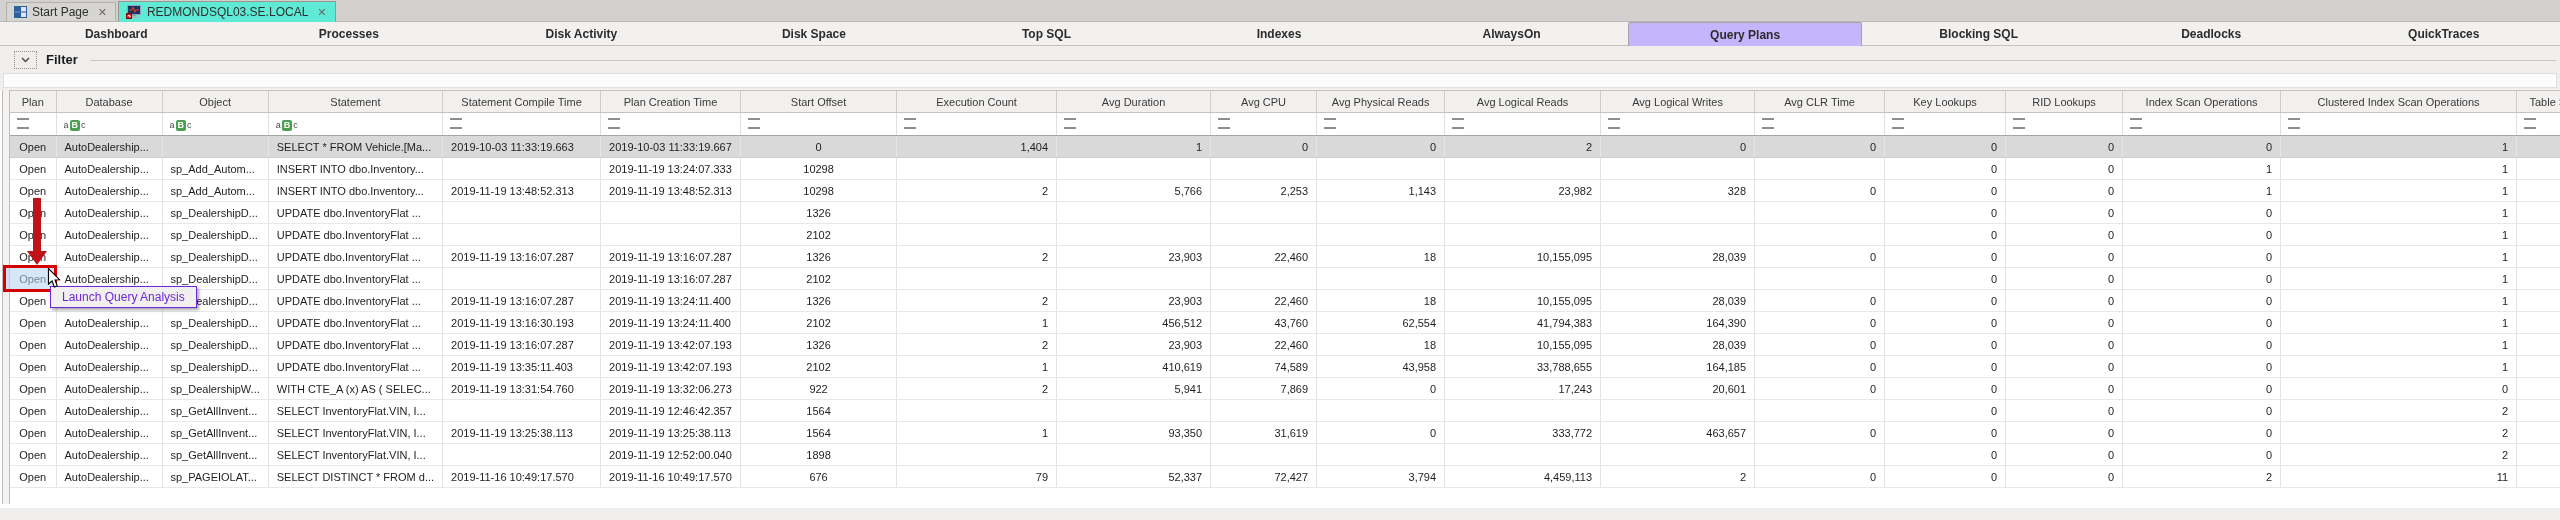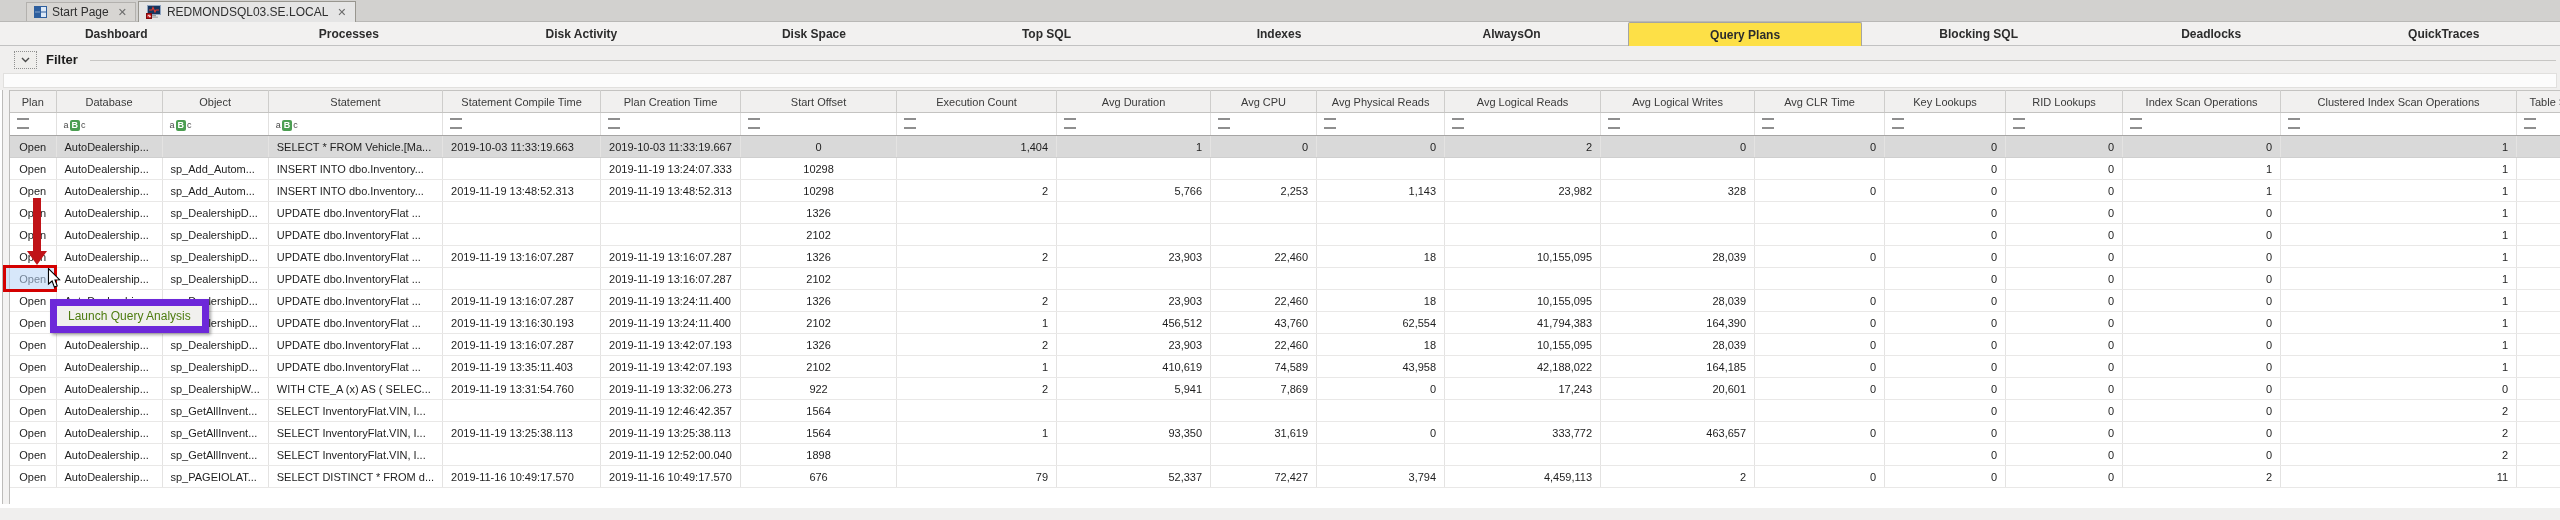--- a/index.html
+++ b/index.html
@@ -6,46 +6,46 @@
   body{
     width:2560px;height:520px;overflow:hidden;
     background:#f0efee;
     font-family:"Liberation Sans", sans-serif;
     -webkit-font-smoothing:antialiased;
     color:#222;
   }
   
   .doc-tabbar{
     height:21px;background:#d2d1cf;display:flex;align-items:flex-end;
-    padding-left:26px;border-bottom:1px solid #b9b8b6;
+    padding-left:6px;border-bottom:1px solid #b9b8b6;
   }
   .doc-tab{
     display:flex;align-items:center;gap:5px;
     height:18px;padding:0 8px 0 7px;margin-right:2px;
     font-size:12px;color:#2f2f2f;background:#d7d5d2;
     border:1px solid #b3b1ae;border-bottom:none;white-space:nowrap;cursor:default;
   }
   .doc-tab.active{
-    background:#e5e5e5;height:20px;margin-bottom:-1px;
+    background:#5eead4;height:20px;margin-bottom:-1px;
     border-color:#98968f;position:relative;z-index:2;
   }
   .tab-close{font-size:11px;color:#6b6b6b;margin-left:4px;line-height:1;}
   .doc-tab svg{flex:0 0 auto;}
   
   .nav-strip{
     height:23px;background:#f2f1f0;display:flex;align-items:stretch;
     border-bottom:1px solid #c2c2c2;
     font-weight:bold;
   }
   .nav-item{
     flex:1 1 0;display:flex;align-items:center;justify-content:center;
     font-size:12px;color:#2c2c2c;white-space:nowrap;cursor:default;
   }
   .nav-item.selected{
-    background:#fde047;border:1px solid #a5a5a3;border-bottom:none;
+    background:#c4b5fd;border:1px solid #a5a5a3;border-bottom:none;
     margin-bottom:-1px;border-radius:2px 2px 0 0;position:relative;z-index:2;text-align:right;
   }
   
   .filter-bar{
     height:27px;display:flex;align-items:center;padding-left:14px;background:#f0efee;text-align:center;
   }
   .chev-btn{
     width:21px;height:16px;border:1px dotted #8f8f8f;background:#efeeec;
     display:flex;align-items:center;justify-content:center;margin-right:9px;
   }
@@ -91,23 +91,23 @@
     position:absolute;left:3px;top:175px;width:48px;height:21px;
     border:3px solid #d40000;background:rgba(183,211,245,0.55);z-index:20;
   }
   .arrow-shaft{position:absolute;left:33px;top:108px;width:8px;height:54px;background:#c01318;z-index:25;}
   .arrow-head{
     position:absolute;left:27px;top:161px;width:0;height:0;z-index:25;
     border-left:10px solid transparent;border-right:10px solid transparent;border-top:14px solid #b10e13;
   }
   .cursor{position:absolute;left:47px;top:178px;z-index:40;}
   .tooltip{
-    position:absolute;left:50px;top:209px;z-index:30;
-    background:#f1f0ee;border:7px solid #6d28d9;box-shadow:2px 2px 3px rgba(0,0,0,0.35);
-    font-size:12px;color:#4d7c0f;padding:3px 11px;white-space:nowrap;
+    position:absolute;left:50px;top:196px;z-index:30;
+    background:#f1f0ee;border:1px solid #6d28d9;box-shadow:2px 2px 3px rgba(0,0,0,0.35);
+    font-size:12px;color:#6d28d9;padding:3px 11px;white-space:nowrap;
   }
 </style>
 </head>
 <body>
 
 <div class="app">
 
   <div class="doc-tabbar" id="tabbar">
       <div class="doc-tab">
         <svg width="13" height="12" viewBox="0 0 13 12">
@@ -455,21 +455,21 @@
             <td class="cell al">AutoDealership...</td>
             <td class="cell al">sp_DealershipD...</td>
             <td class="cell al">UPDATE dbo.InventoryFlat ...</td>
             <td class="cell al">2019-11-19 13:35:11.403</td>
             <td class="cell al">2019-11-19 13:42:07.193</td>
             <td class="cell ac">2102</td>
             <td class="cell ar">1</td>
             <td class="cell ar">410,619</td>
             <td class="cell ar">74,589</td>
             <td class="cell ar">43,958</td>
-            <td class="cell ar">42,188,022</td>
+            <td class="cell ar">33,788,655</td>
             <td class="cell ar">164,185</td>
             <td class="cell ar">0</td>
             <td class="cell ar">0</td>
             <td class="cell ar">0</td>
             <td class="cell ar">0</td>
             <td class="cell ar">1</td>
             <td class="cell ar"></td>
           </tr>
           <tr class="">
             <td class="cell ac">Open</td>

